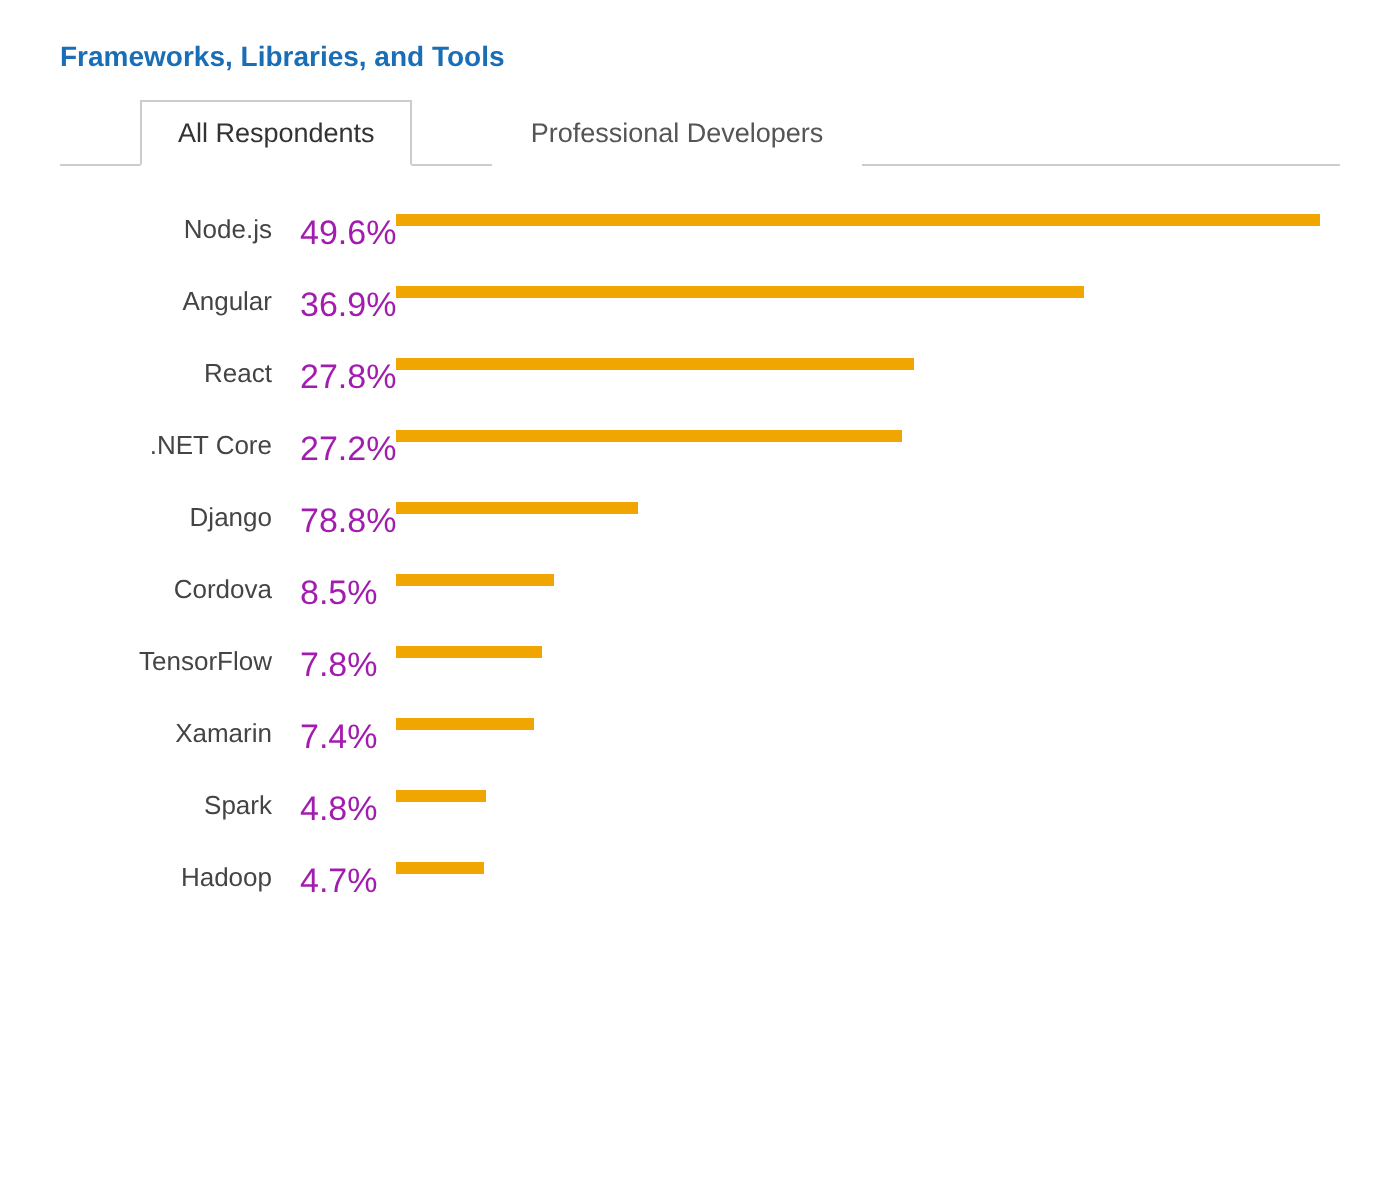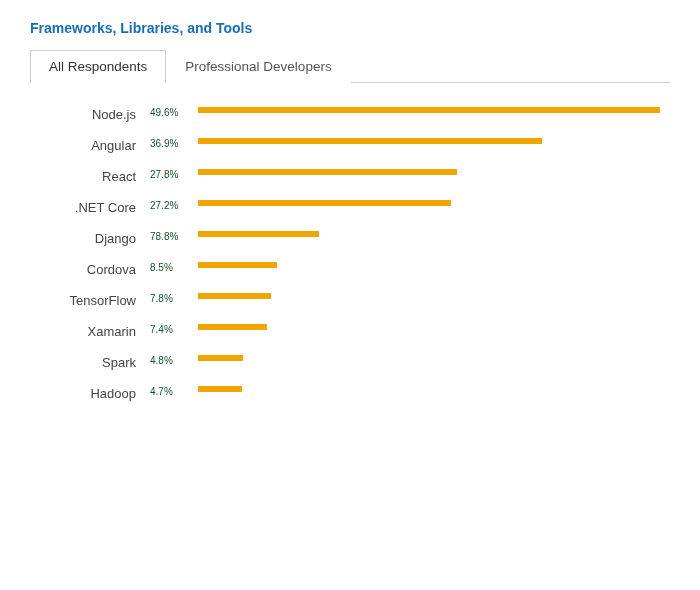--- a/index.html
+++ b/index.html
@@ -27,20 +27,21 @@
 
     .tab {
       padding: 8px 18px;
       font-size: 13.5px;
       cursor: pointer;
       color: #555;
       border: 1px solid transparent;
       border-bottom: none;
       margin-bottom: -1px;
       background: #fff;
+      margin-left: 40px;
     }
 
     .tab.active {
       border: 1px solid #ccc;
       border-bottom: 1px solid #fff;
       color: #333;
       font-weight: 500;
     }
 
     .chart-area {
@@ -57,22 +58,22 @@
       width: 110px;
       text-align: right;
       font-size: 13px;
       color: #444;
       padding-right: 14px;
       flex-shrink: 0;
     }
 
     .chart-value {
       width: 48px;
-      font-size: 10px;
-      color: #14532d;
+      font-size: 17px;
+      color: #a21caf;
       flex-shrink: 0;
       padding-right: 8px;
     }
 
     .bar-container {
       flex: 1;
       height: 6px;
       position: relative;
     }
 

